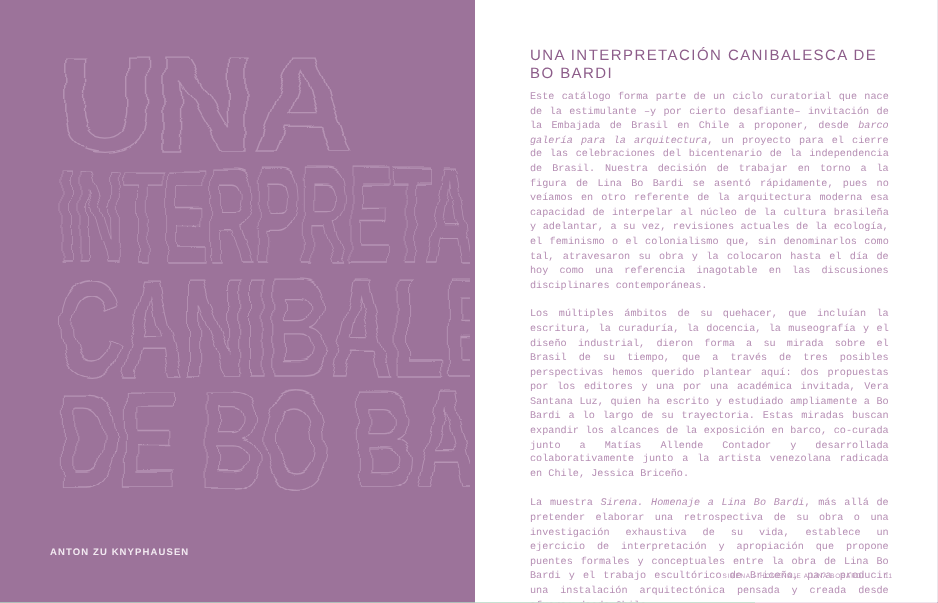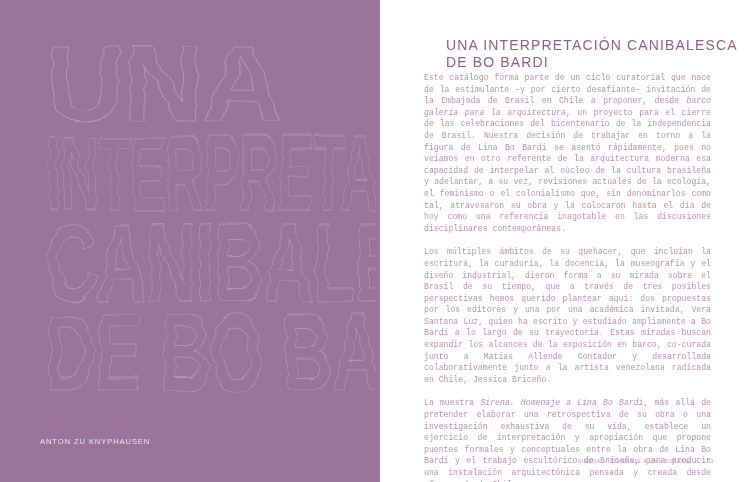--- a/index.html
+++ b/index.html
@@ -52,46 +52,45 @@
     letter-spacing: -1px;
   }
 
   #author-name {
     position: absolute;
     left: 40px;
     bottom: 36px;
     font-size: 7.6px;
     letter-spacing: 0.9px;
     color: #f2e9f1;
-    font-weight: 400;
+    font-weight: 700;
     white-space: nowrap;
   }
 
   
   #right-page {
     position: absolute;
     left: 380px;
     top: 0;
     width: 370px;
     height: 482px;
     background: #ffffff;
     overflow: hidden;
   }
 
   #essay-title {
     position: absolute;
     left: 44px;
     top: 37px;
     width: 300px;
-    font-size: 14px;
+    font-size: 12px;
     letter-spacing: 1.15px;
     color: #8d5d8a;
     font-weight: 400;
     line-height: 1.2;
-    margin-left: 22px;
   }
 
   #body-copy {
     position: absolute;
     left: 44px;
     top: 72px;
     width: 287px;
   }
   #body-copy p {
     margin: 0 0 12px 0;

